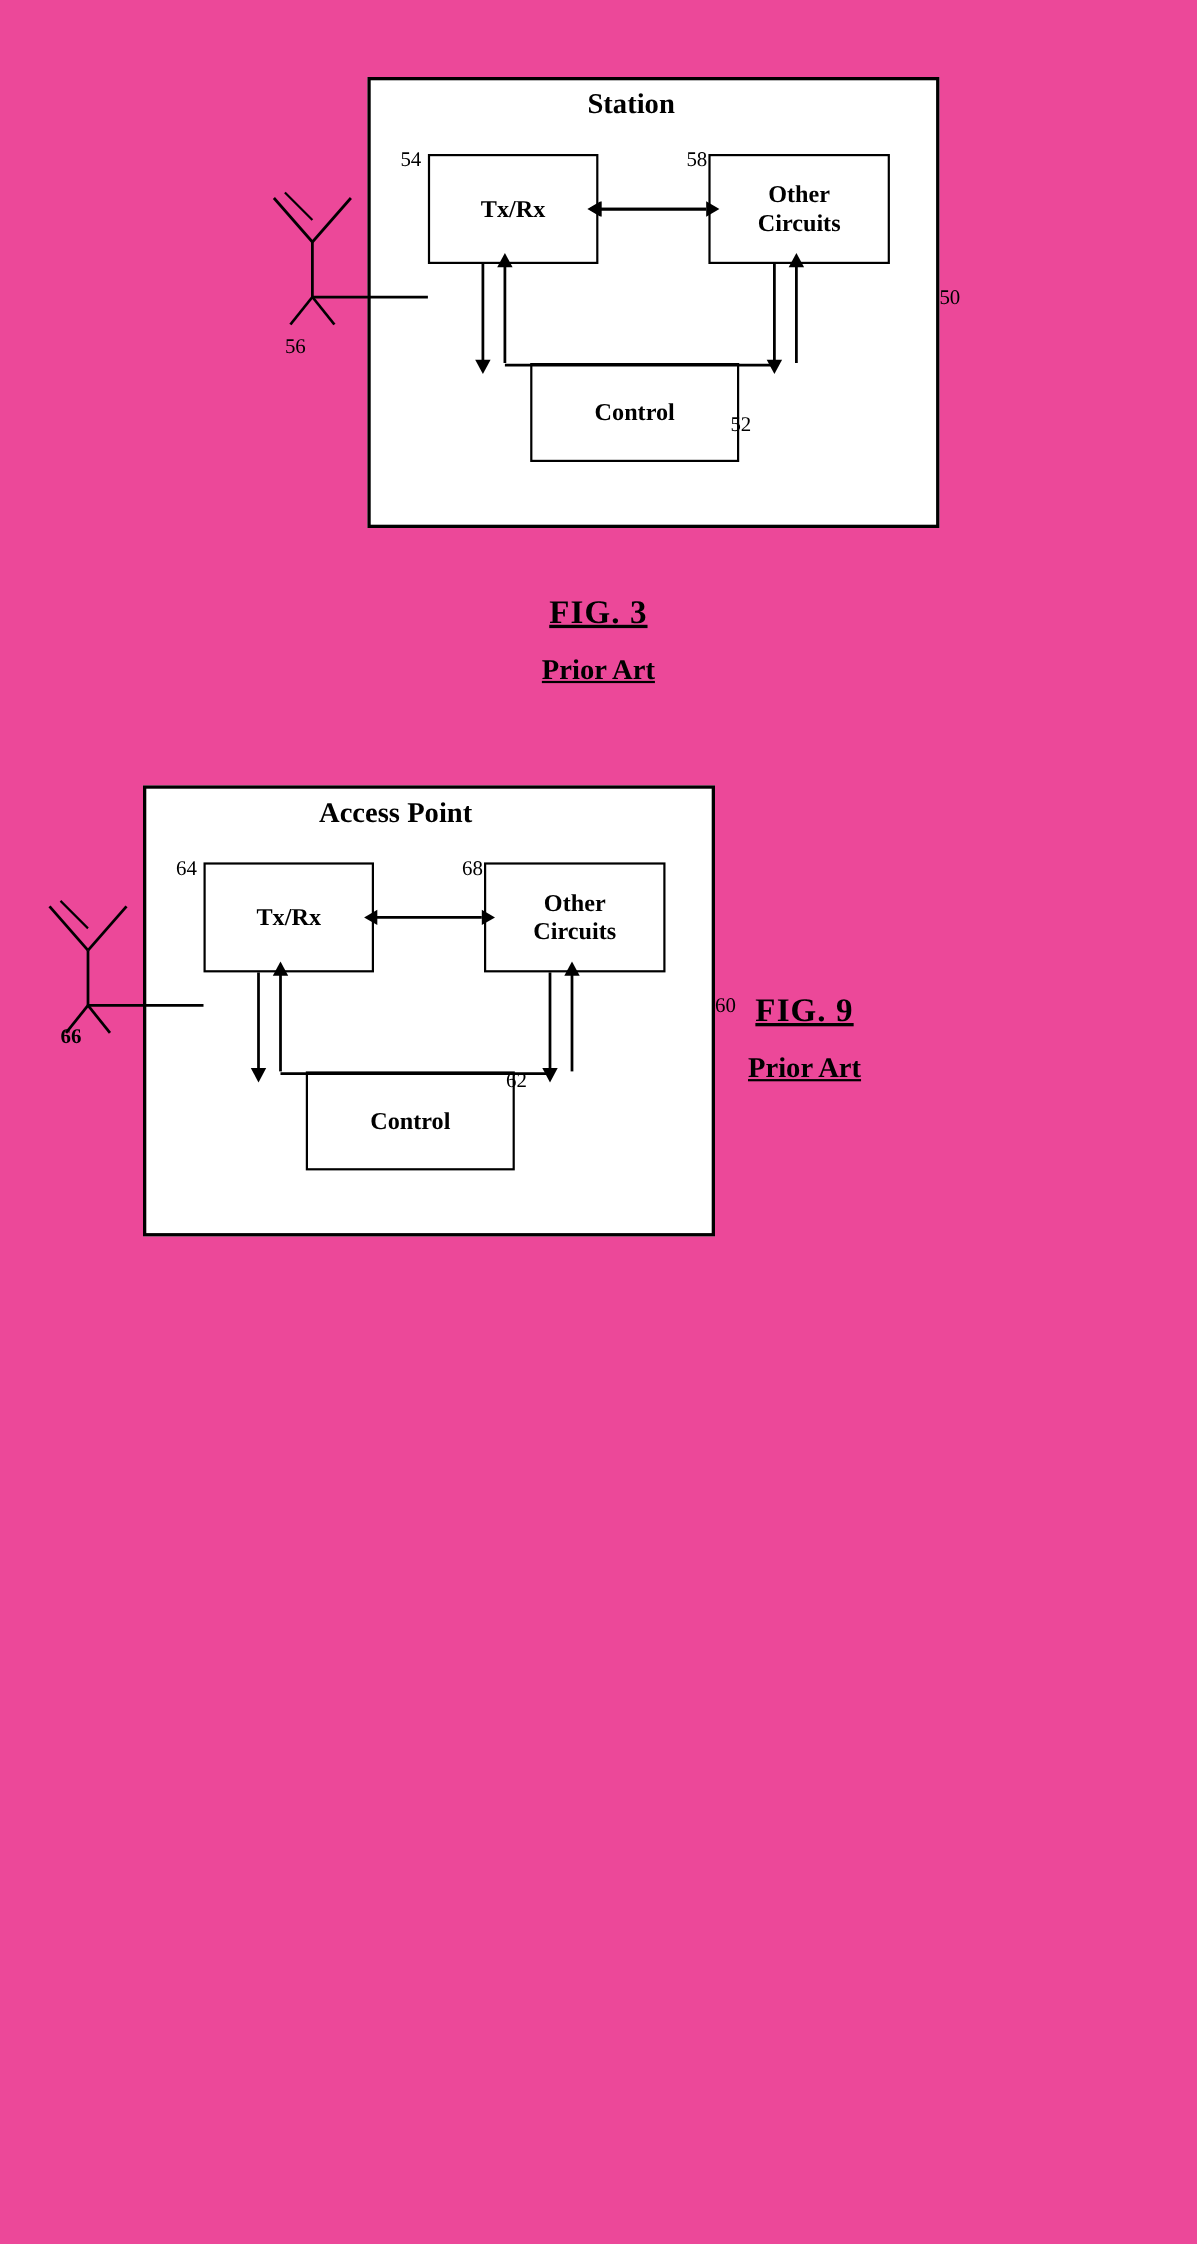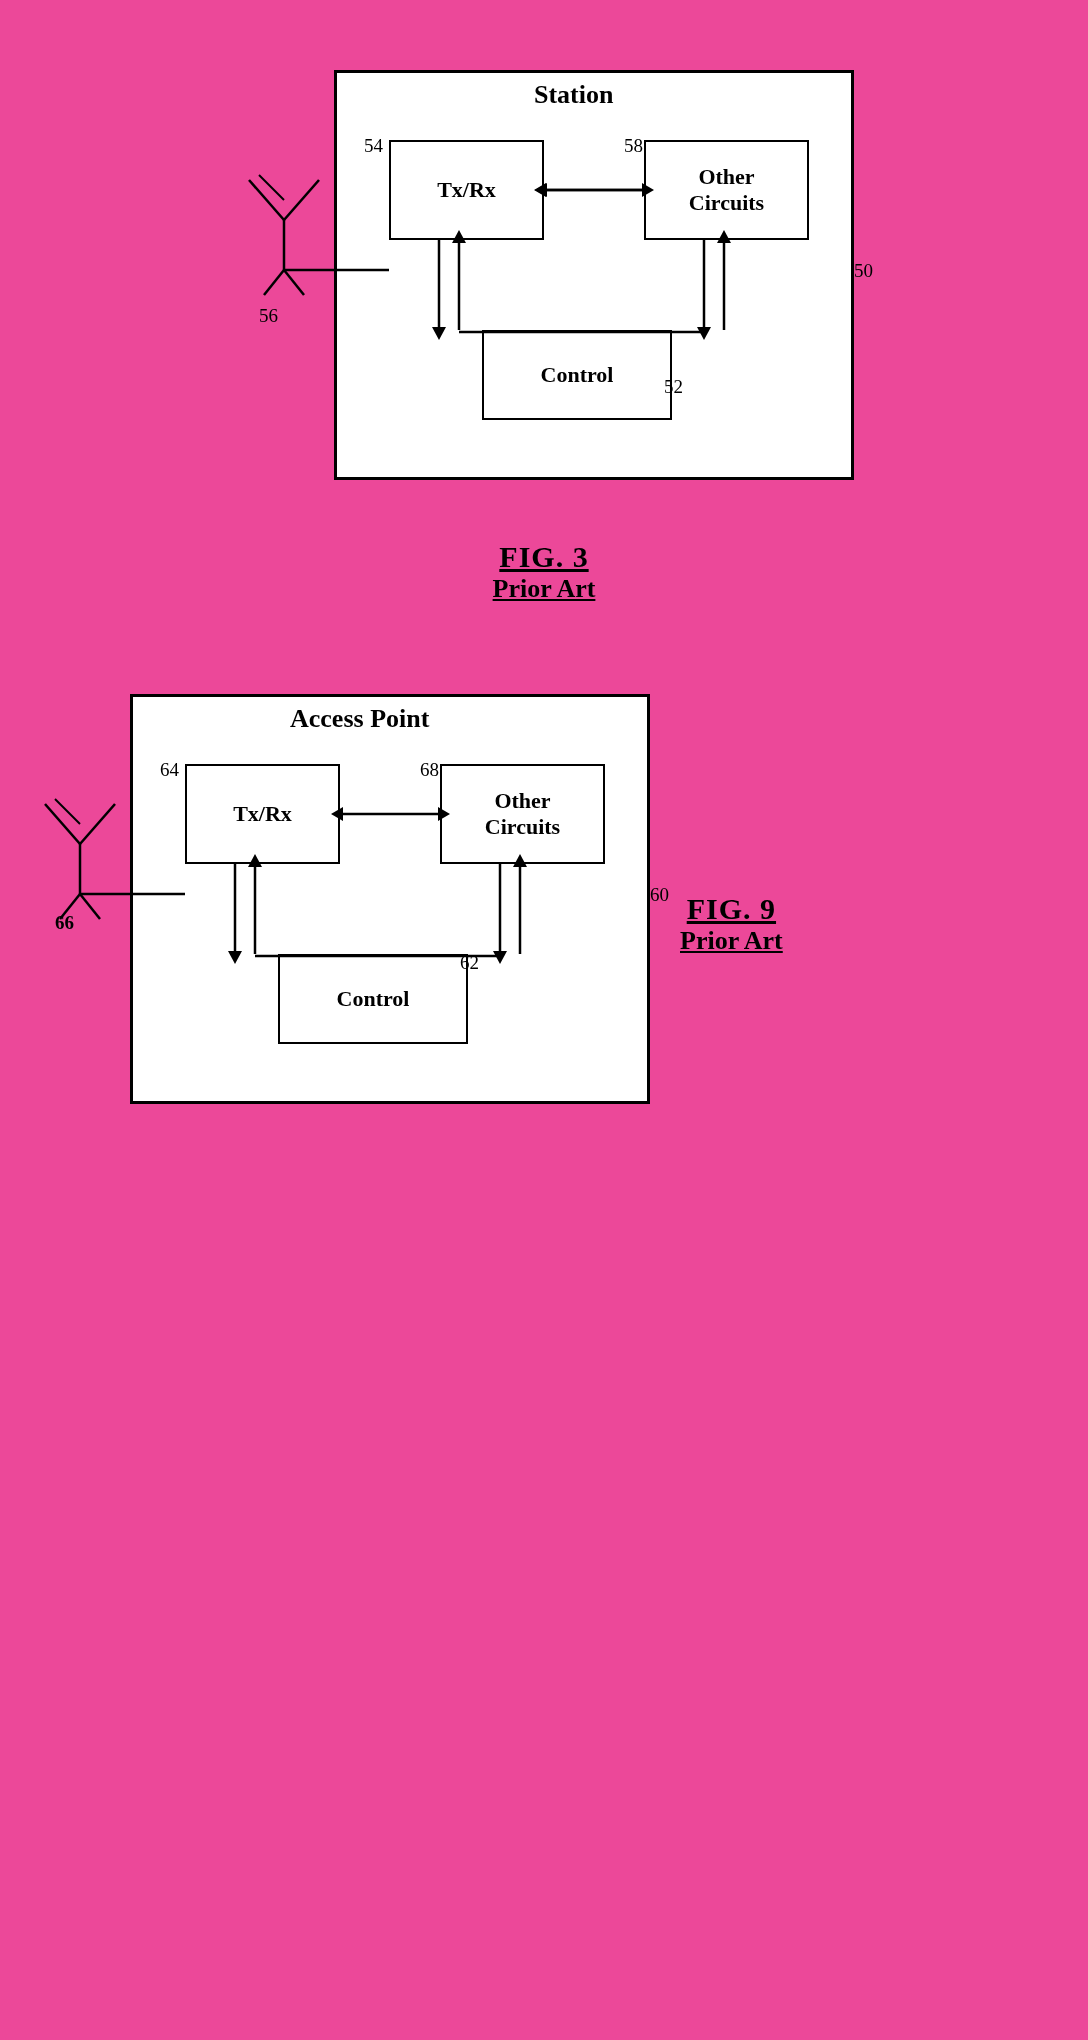--- a/index.html
+++ b/index.html
@@ -71,21 +71,21 @@
     .fig-caption .fig-number {
       font-size: 30px;
       font-weight: 900;
       text-decoration: underline;
       letter-spacing: 1px;
     }
     .fig-caption .fig-subtitle {
       font-size: 26px;
       font-weight: 900;
       text-decoration: underline;
-      margin-top: 0;
+      margin-top: 20px;
     }
 
     
     .arrows-svg {
       position: absolute;
       top: 0; left: 0;
       width: 100%;
       height: 100%;
       overflow: visible;
       pointer-events: none;

